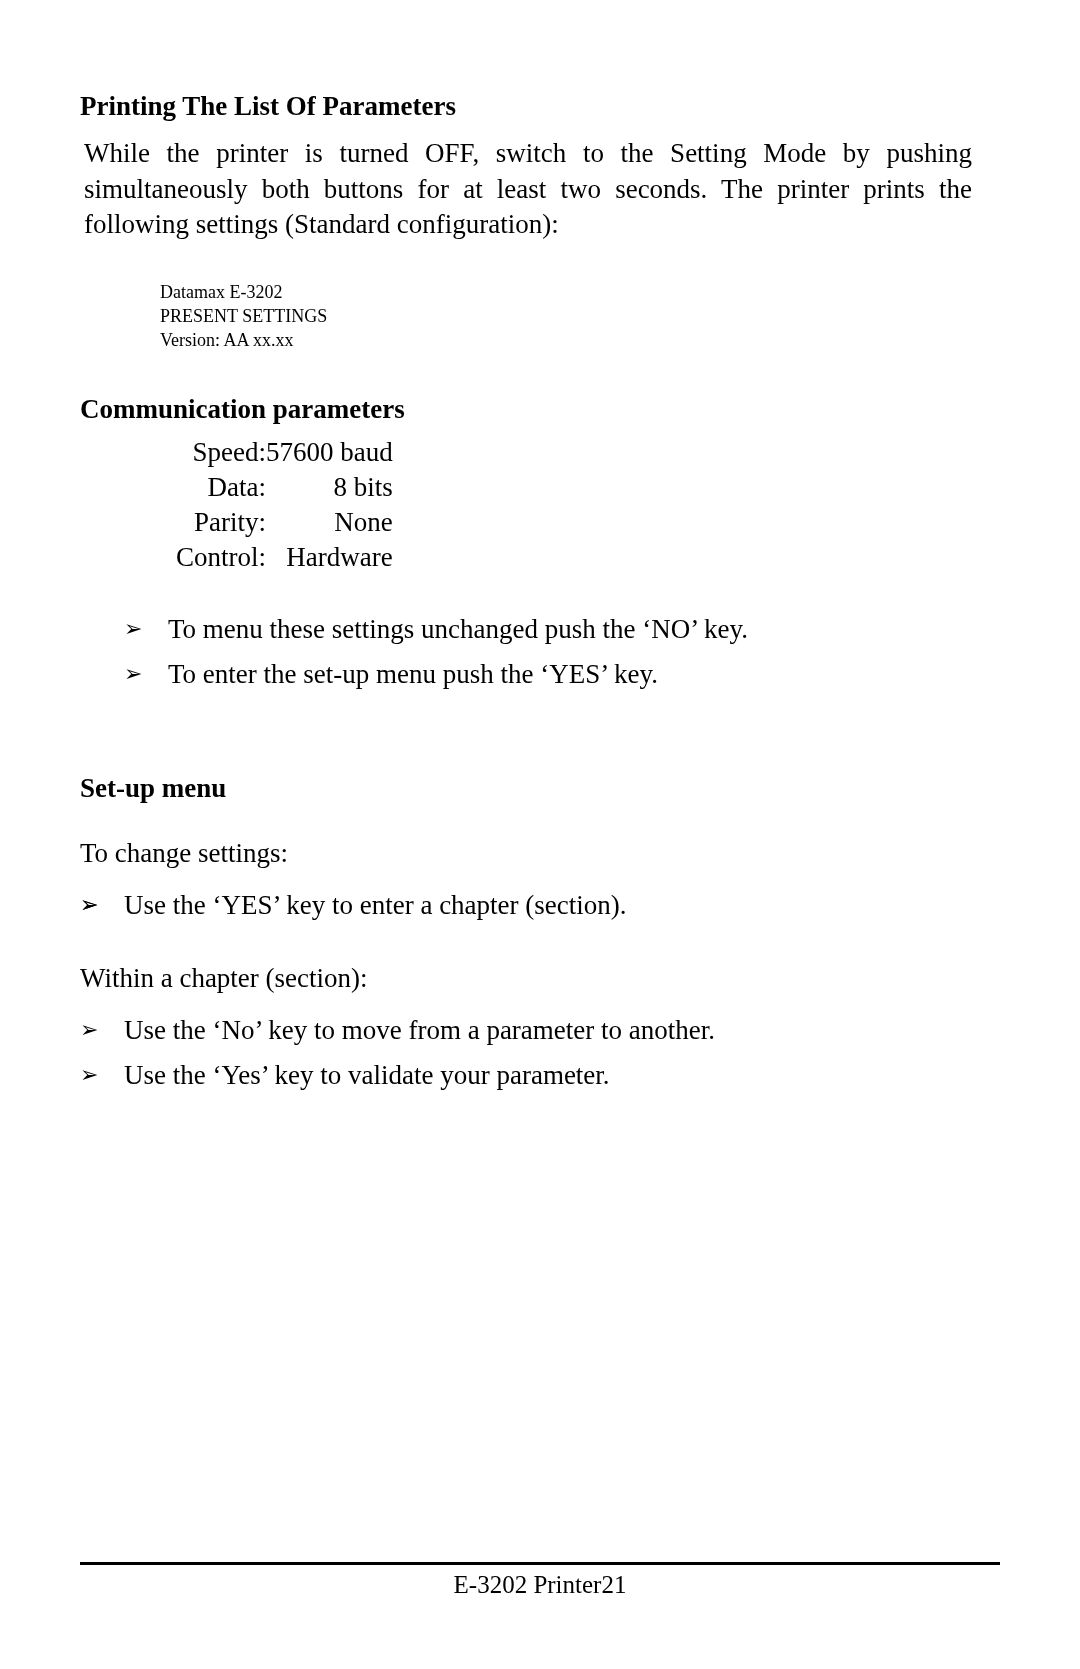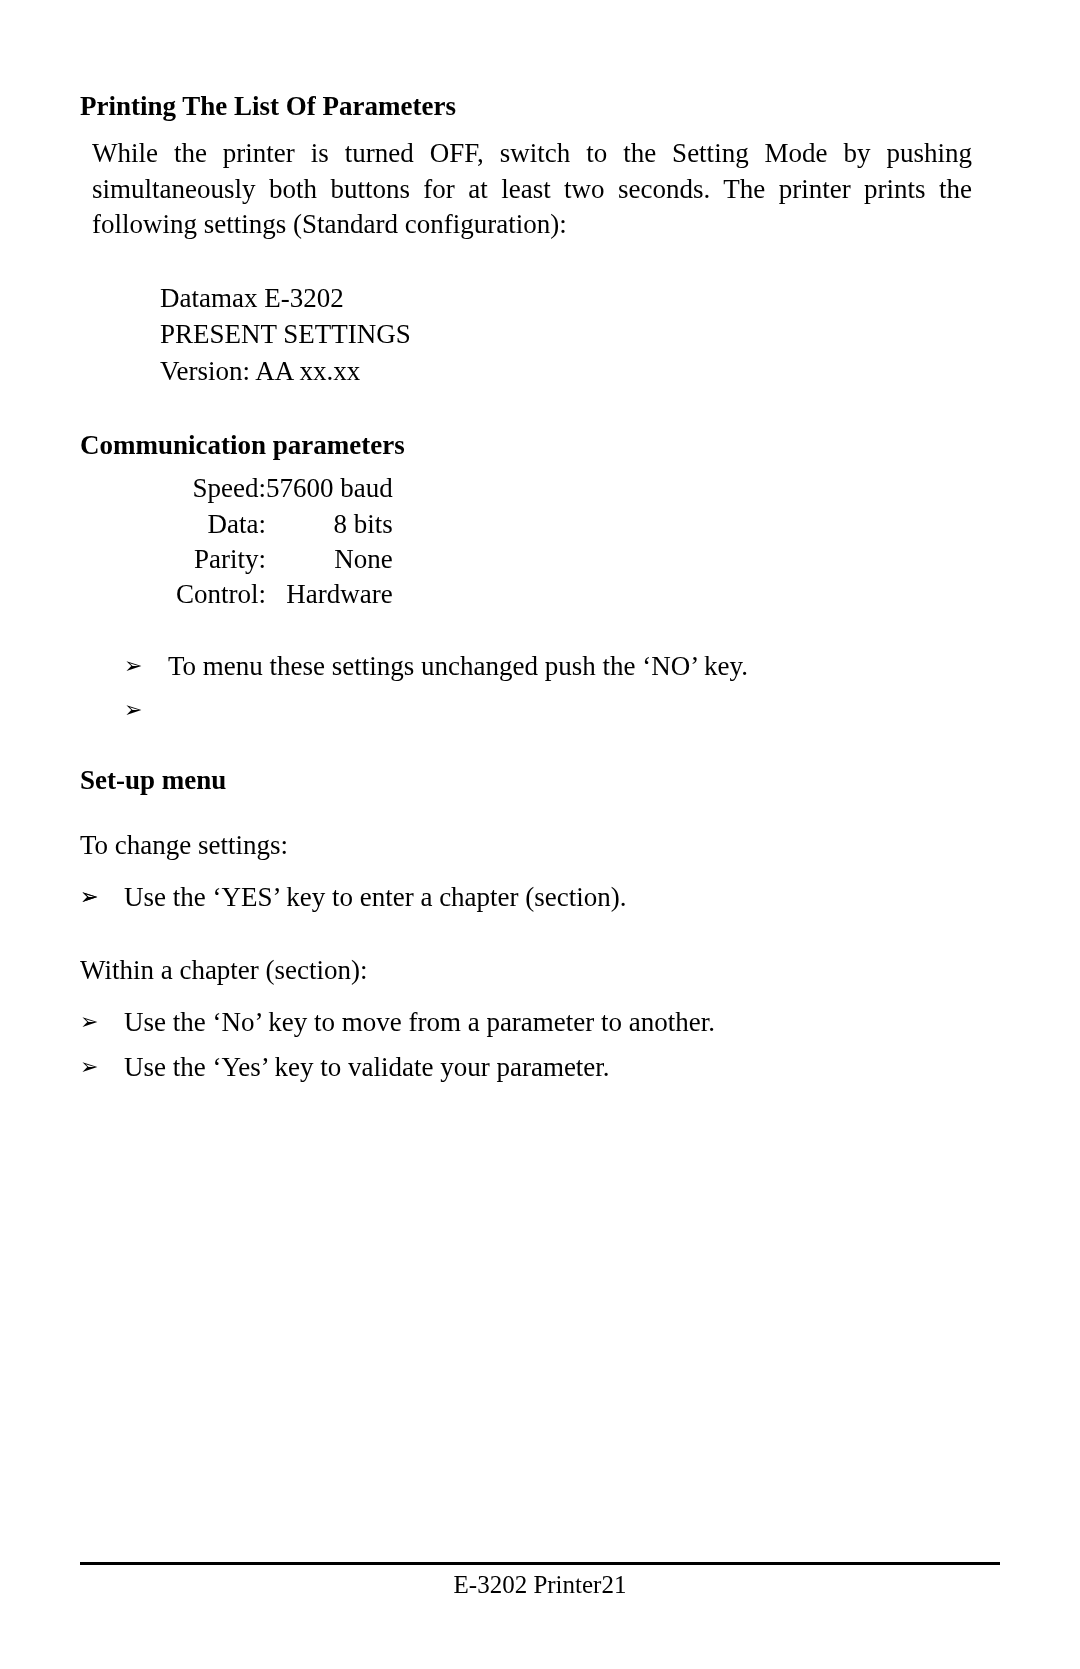--- a/index.html
+++ b/index.html
@@ -21,27 +21,27 @@
     line-height: 1.35;
   }
   .section-heading {
     font-weight: bold;
     font-size: 27px;
     margin: 0 0 12px 0;
   }
   .intro {
     text-align: justify;
     font-size: 27px;
-    margin: 0 0 38px 12px;
+    margin: 0 0 38px 4px;
     line-height: 1.3;
   }
   .settings-block {
     margin-left: 80px;
     margin-bottom: 38px;
-    font-size: 27px;
+    font-size: 18px;
     line-height: 1.35;
   }
   .subheading {
     font-weight: bold;
     font-size: 27px;
     margin: 0 0 8px 0;
   }
   .param-table {
     margin-left: 56px;
     margin-bottom: 34px;
@@ -135,20 +135,21 @@
     </tbody>
       </table>
 
     <ul class="bullets">
       <li>
         <span class="arrow">➢</span>
         <span>To menu these settings unchanged push the ‘NO’ key.</span>
       </li>
       <li>
         <span class="arrow">➢</span>
+        <span>To enter the set-up menu push the ‘YES’ key.</span>
       </li>
     </ul>
 
     <div class="spacer-md"></div>
 
     <p class="subheading">Set-up menu</p>
 
     <div style="height:20px"></div>
 
     <p class="body-line">To change settings:</p>

